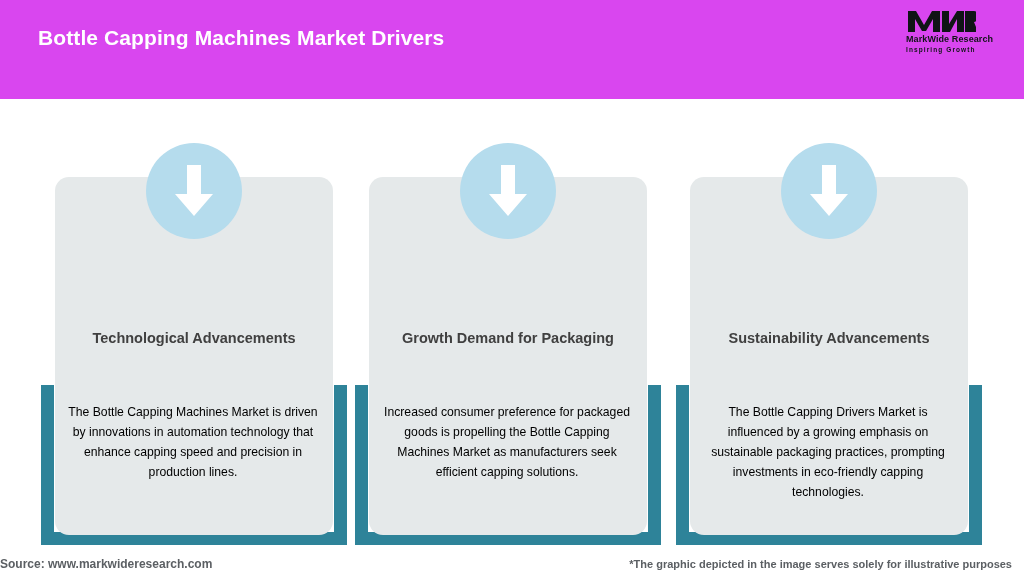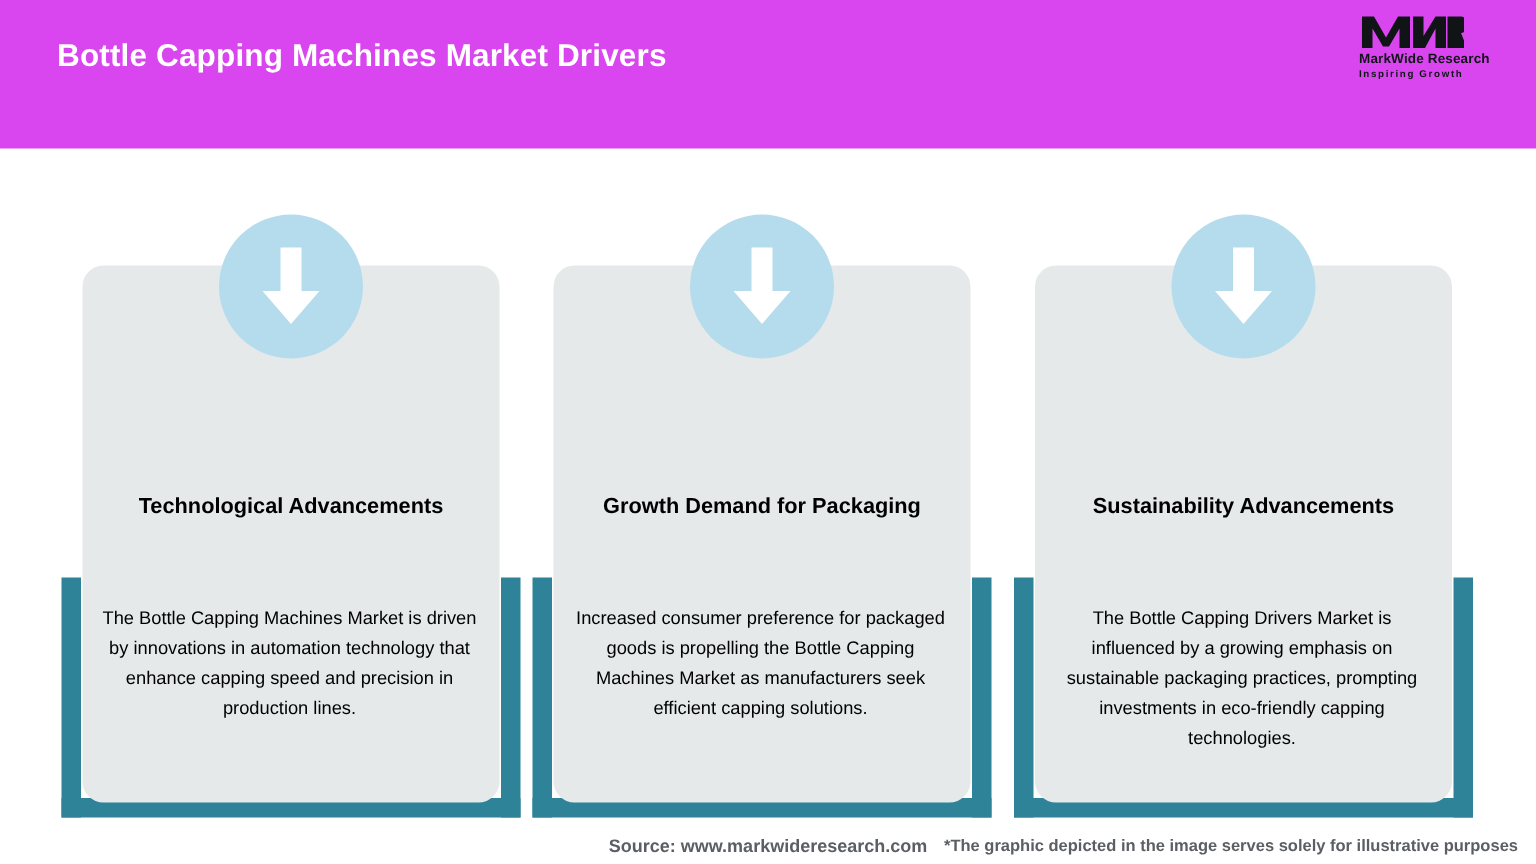--- a/index.html
+++ b/index.html
@@ -128,42 +128,41 @@
   }
 
   .card-title {
     position: absolute;
     left: 12px;
     top: 152px;
     width: 254px;
     text-align: center;
     font-size: 14.5px;
     font-weight: bold;
-    color: #000000;
+    color: #404040;
     line-height: 19px;
   }
 
   .card-body {
     position: absolute;
     left: 12px;
     top: 225px;
     width: 252px;
     font-size: 12.2px;
     color: #000000;
     line-height: 20px;
     text-align: center;
   }
 
   
   .source {
     position: absolute;
     left: 0;
     top: 557px;
     width: 1024px;
-    text-align: center;
     font-size: 12px;
     font-weight: bold;
     color: #5b5f63;
   }
   .disclaimer {
     position: absolute;
     right: 12px;
     top: 558px;
     font-size: 11px;
     font-weight: bold;

